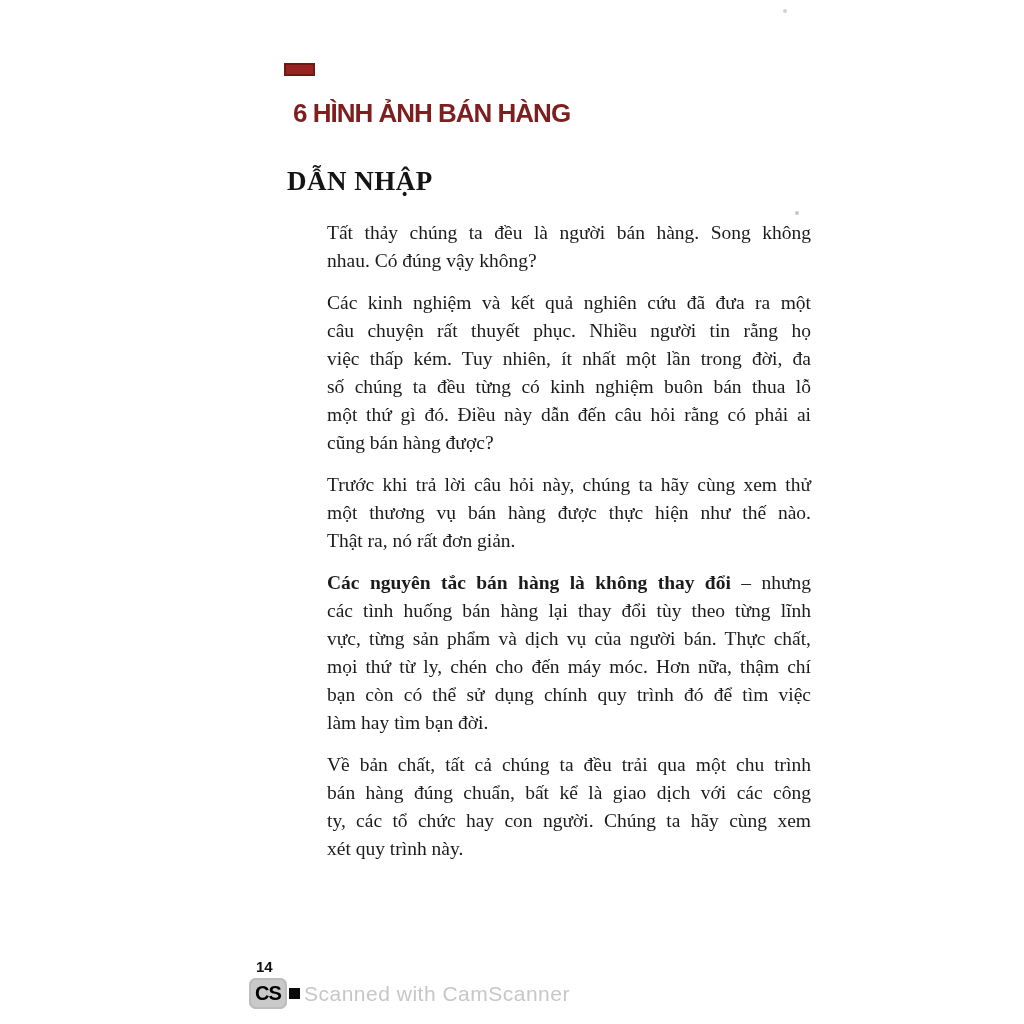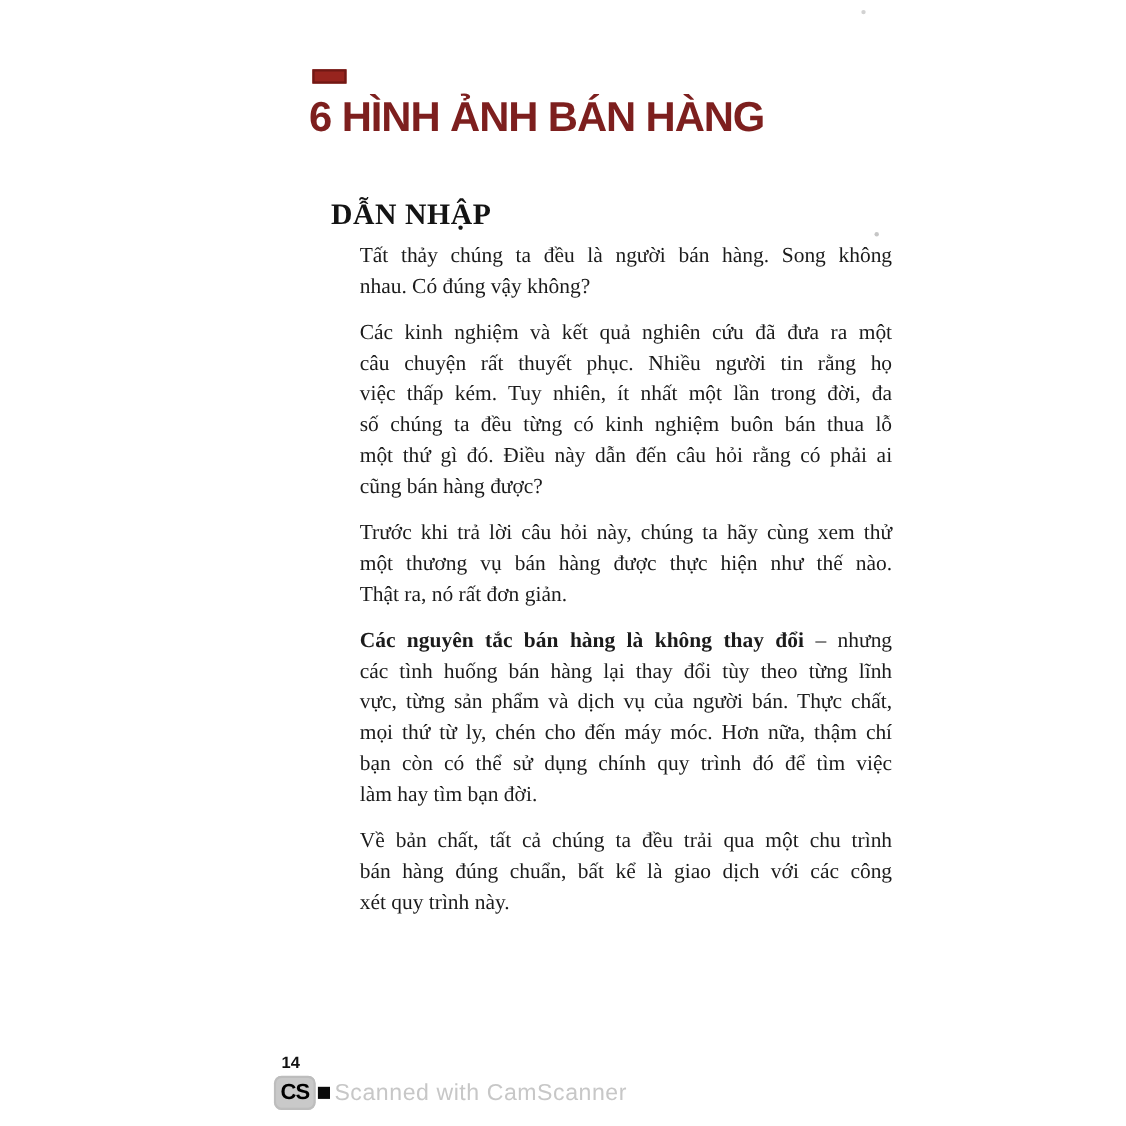--- a/index.html
+++ b/index.html
@@ -15,33 +15,33 @@
     position: absolute;
     left: 284px; top: 63px;
     width: 31px; height: 13px;
     background: #97241e;
     border: 2px solid #701814;
     box-sizing: border-box;
   }
   .title {
     position: absolute;
     left: 281px; top: 88px;
-    margin: 0;
+    margin: 12px;
     font-family: "Liberation Sans", sans-serif;
     font-weight: 700;
-    font-size: 38px;
+    font-size: 26px;
     line-height: 1;
     letter-spacing: -1px;
     color: #7d1f1e;
     white-space: nowrap;
   }
   .heading {
     position: absolute;
     left: 283px; top: 164px;
-    margin: 18px;
+    margin: 4px;
     font-family: "Liberation Serif", serif;
     font-weight: 700;
     font-size: 27px;
     line-height: 1;
     letter-spacing: 0.5px;
     color: #141414;
     white-space: nowrap;
   }
   .body {
     position: absolute;
@@ -136,20 +136,21 @@
         <span class="line"><b>Các nguyên tắc bán hàng là không thay đổi</b> – nhưng</span>
         <span class="line">các tình huống bán hàng lại thay đổi tùy theo từng lĩnh</span>
         <span class="line">vực, từng sản phẩm và dịch vụ của người bán. Thực chất,</span>
         <span class="line">mọi thứ từ ly, chén cho đến máy móc. Hơn nữa, thậm chí</span>
         <span class="line">bạn còn có thể sử dụng chính quy trình đó để tìm việc</span>
         <span class="line last">làm hay tìm bạn đời.</span>
       </p>
       <p class="para">
         <span class="line">Về bản chất, tất cả chúng ta đều trải qua một chu trình</span>
         <span class="line">bán hàng đúng chuẩn, bất kể là giao dịch với các công</span>
+        <span class="line">ty, các tổ chức hay con người. Chúng ta hãy cùng xem</span>
         <span class="line last">xét quy trình này.</span>
       </p>
     </div>
 
   <div class="pagenum">14</div>
 
   <div class="cs-logo" style="background: rgb(201, 201, 201);">
     <span>CS</span>
   </div>
 

